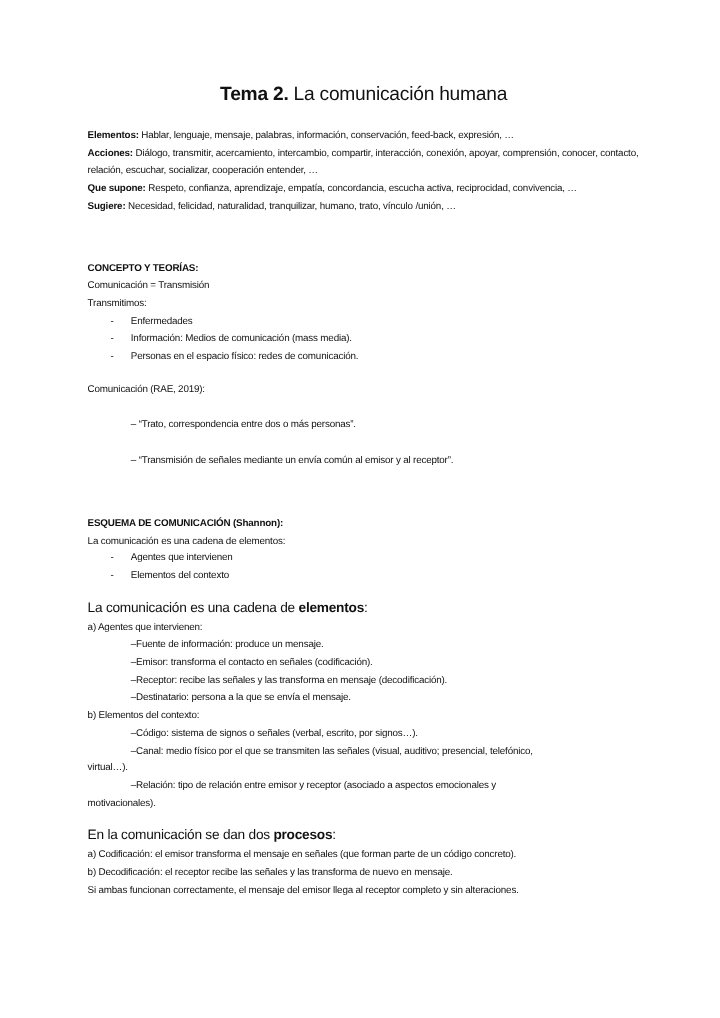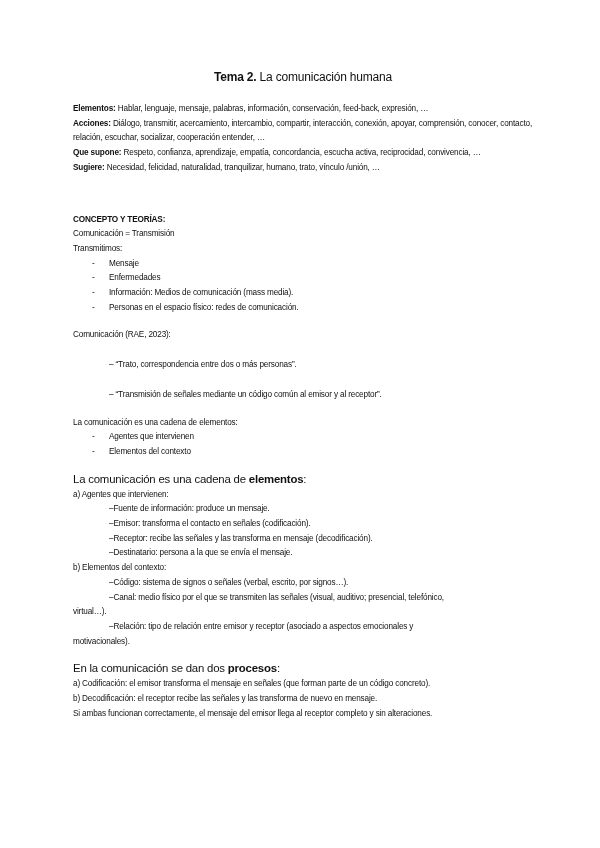--- a/index.html
+++ b/index.html
@@ -1,19 +1,19 @@
 <!DOCTYPE html>
 <html><head>
   <meta charset="utf-8">
   <style>
     html, body { margin: 0; padding: 0; background: #ffffff; }
     body { width: 600px; height: 848px; position: relative; overflow: hidden;
       font-family: "Liberation Sans", sans-serif; color: #111; }
     .page { position: absolute; left: 73px; top: 70px; width: 460px; }
-    .title { text-align: center; font-size: 12px; margin: 0 0 18px 0; letter-spacing: -0.2px; }
+    .title { text-align: center; font-size: 16px; margin: 0 0 18px 0; letter-spacing: -0.2px; }
     .title .b { font-weight: bold; }
     p { margin: 0; font-size: 8.2px; line-height: 14.7px; letter-spacing: -0.15px; }
     .lbl { font-weight: bold; }
     .gap { height: 13px; }
     .gap-s { height: 8px; }
     ul.dash { list-style: none; margin: 0; padding: 0; }
     ul.dash li { font-size: 8.2px; line-height: 14.7px; position: relative; padding-left: 36px; letter-spacing: -0.15px; }
     ul.dash li::before { content: "-"; position: absolute; left: 19px; }
     .ind { padding-left: 36px; margin-top: 15px; }
     .ind2 { padding-left: 36px; }
@@ -32,32 +32,32 @@
   <p><span class="lbl">Elementos:</span><span> Hablar, lenguaje, mensaje, palabras, información, conservación, feed-back, expresión, …</span></p>
   <p><span class="lbl">Acciones:</span><span> Diálogo, transmitir, acercamiento, intercambio, compartir, interacción, conexión, apoyar, comprensión, conocer, contacto, relación, escuchar, socializar, cooperación entender, …</span></p>
   <p><span class="lbl">Que supone:</span><span> Respeto, confianza, aprendizaje, empatía, concordancia, escucha activa, reciprocidad, convivencia, …</span></p>
   <p><span class="lbl">Sugiere:</span><span> Necesidad, felicidad, naturalidad, tranquilizar, humano, trato, vínculo /unión, …</span></p>
 
   <div class="gap"></div>
   <p class="bold">CONCEPTO Y TEORÍAS:</p>
   <p>Comunicación = Transmisión</p>
   <p>Transmitimos:</p>
   <ul class="dash">
-    <li>Mensaje</li>
     <li>Enfermedades</li>
     <li>Información: Medios de comunicación (mass media).</li>
     <li>Personas en el espacio físico: redes de comunicación.</li>
   </ul>
 
   <div class="gap"></div>
-  <p>Comunicación (RAE, 2023):</p>
+  <p>Comunicación (RAE, 2019):</p>
   <p class="ind">– “Trato, correspondencia entre dos o más personas”.</p>
-  <p class="ind">– “Transmisión de señales mediante un código común al emisor y al receptor”.</p>
+  <p class="ind">– “Transmisión de señales mediante un envía común al emisor y al receptor”.</p>
 
   <div class="gap"></div>
+  <p class="bold">ESQUEMA DE COMUNICACIÓN (Shannon):</p>
   <p>La comunicación es una cadena de elementos:</p>
   <ul class="dash">
     <li>Agentes que intervienen</li>
     <li>Elementos del contexto</li>
   </ul>
 
   <div class="gap-s"></div>
   <p class="h2"><span>La comunicación es una cadena de </span><span class="b">elementos</span><span>:</span></p>
   <p>a) Agentes que intervienen:</p>
   <p class="ind2">–Fuente de información: produce un mensaje.</p>

